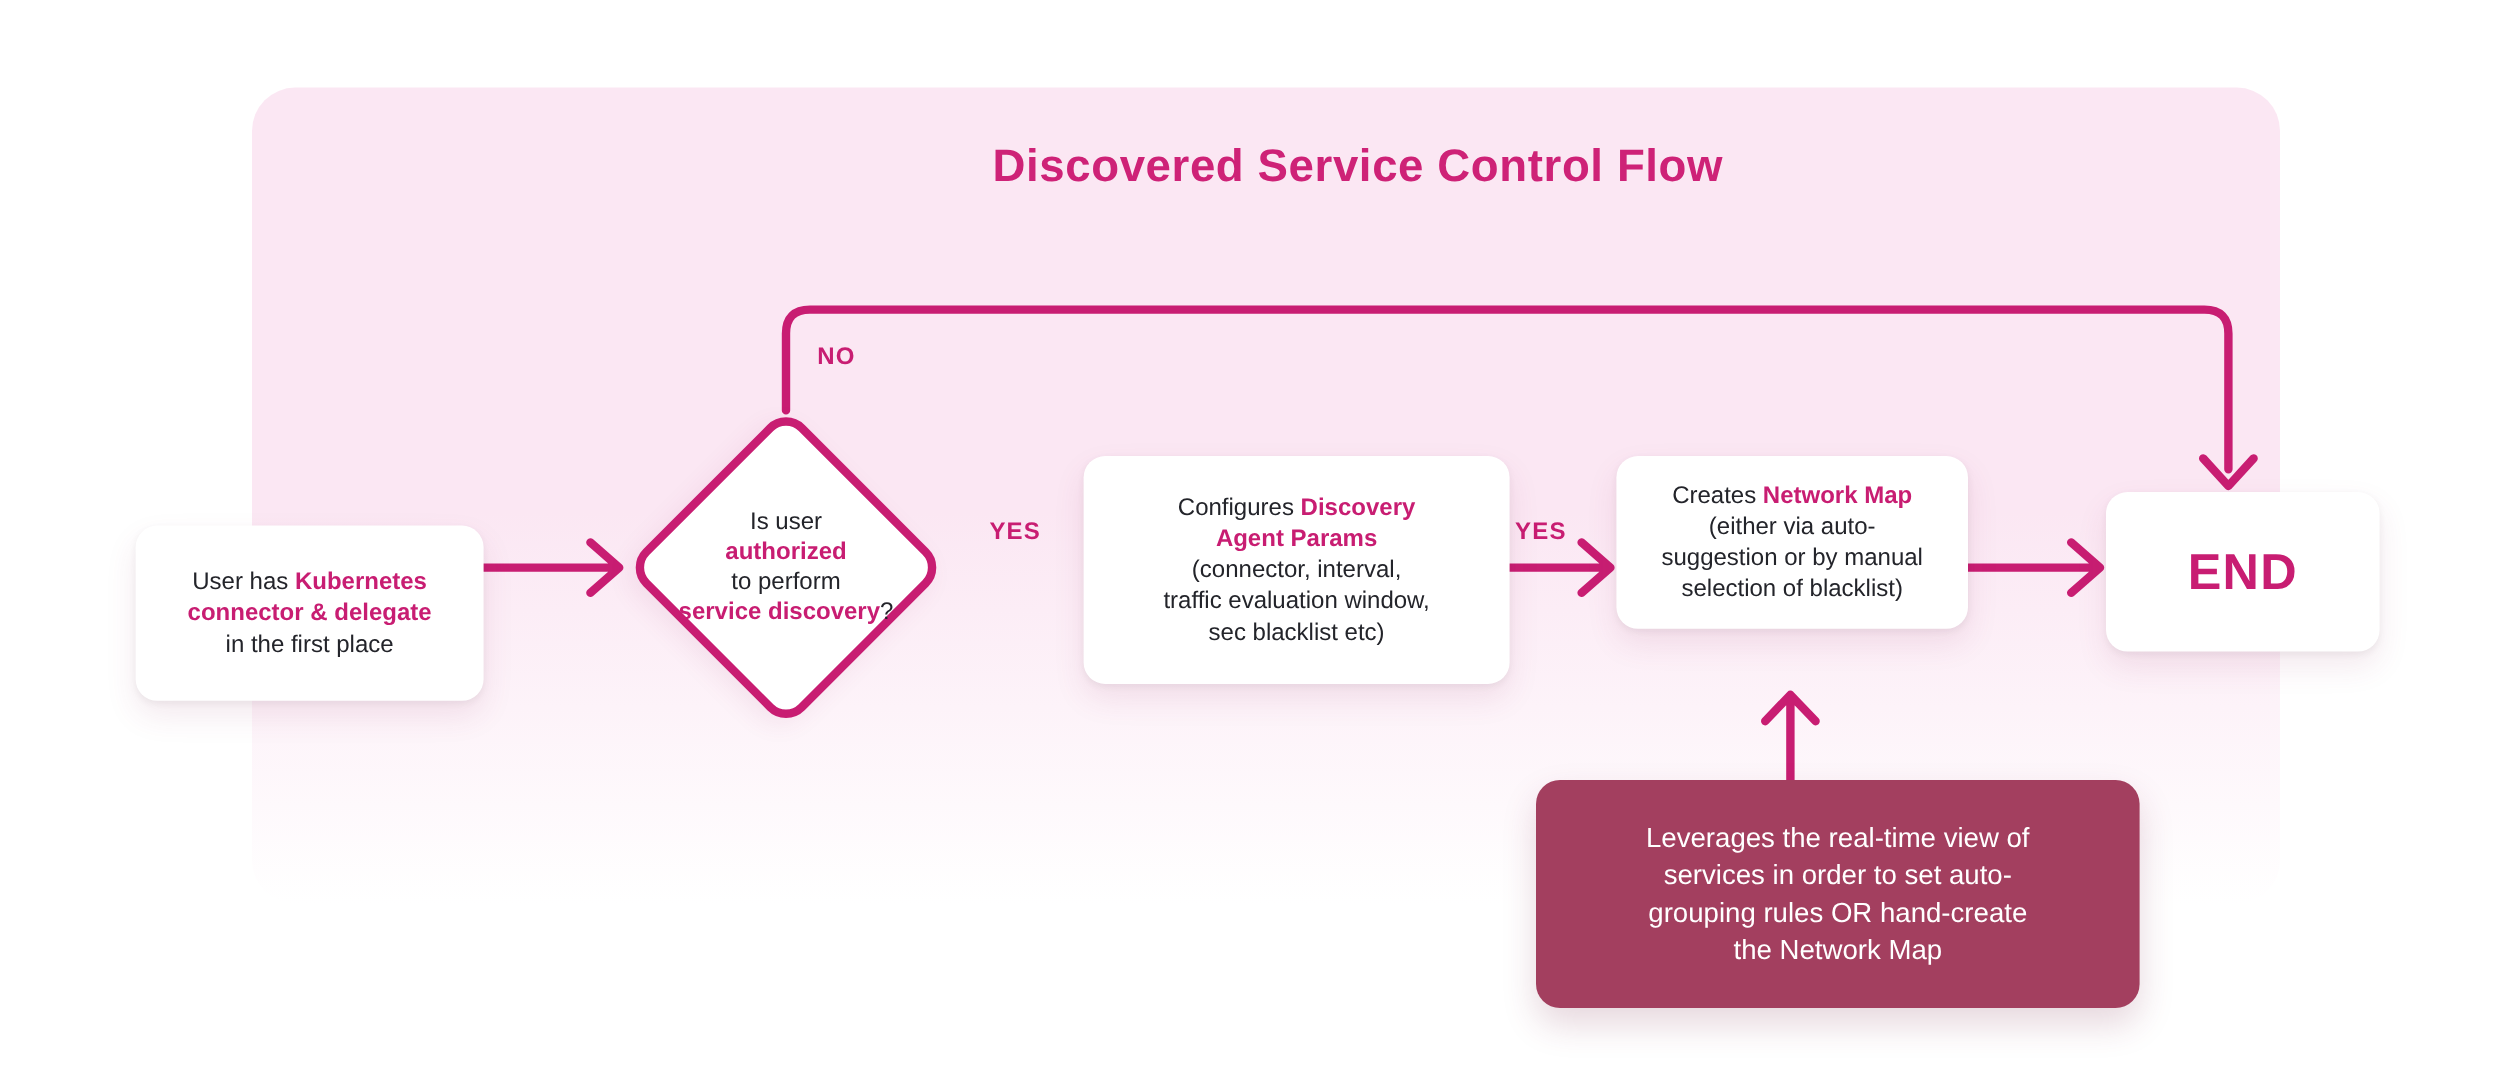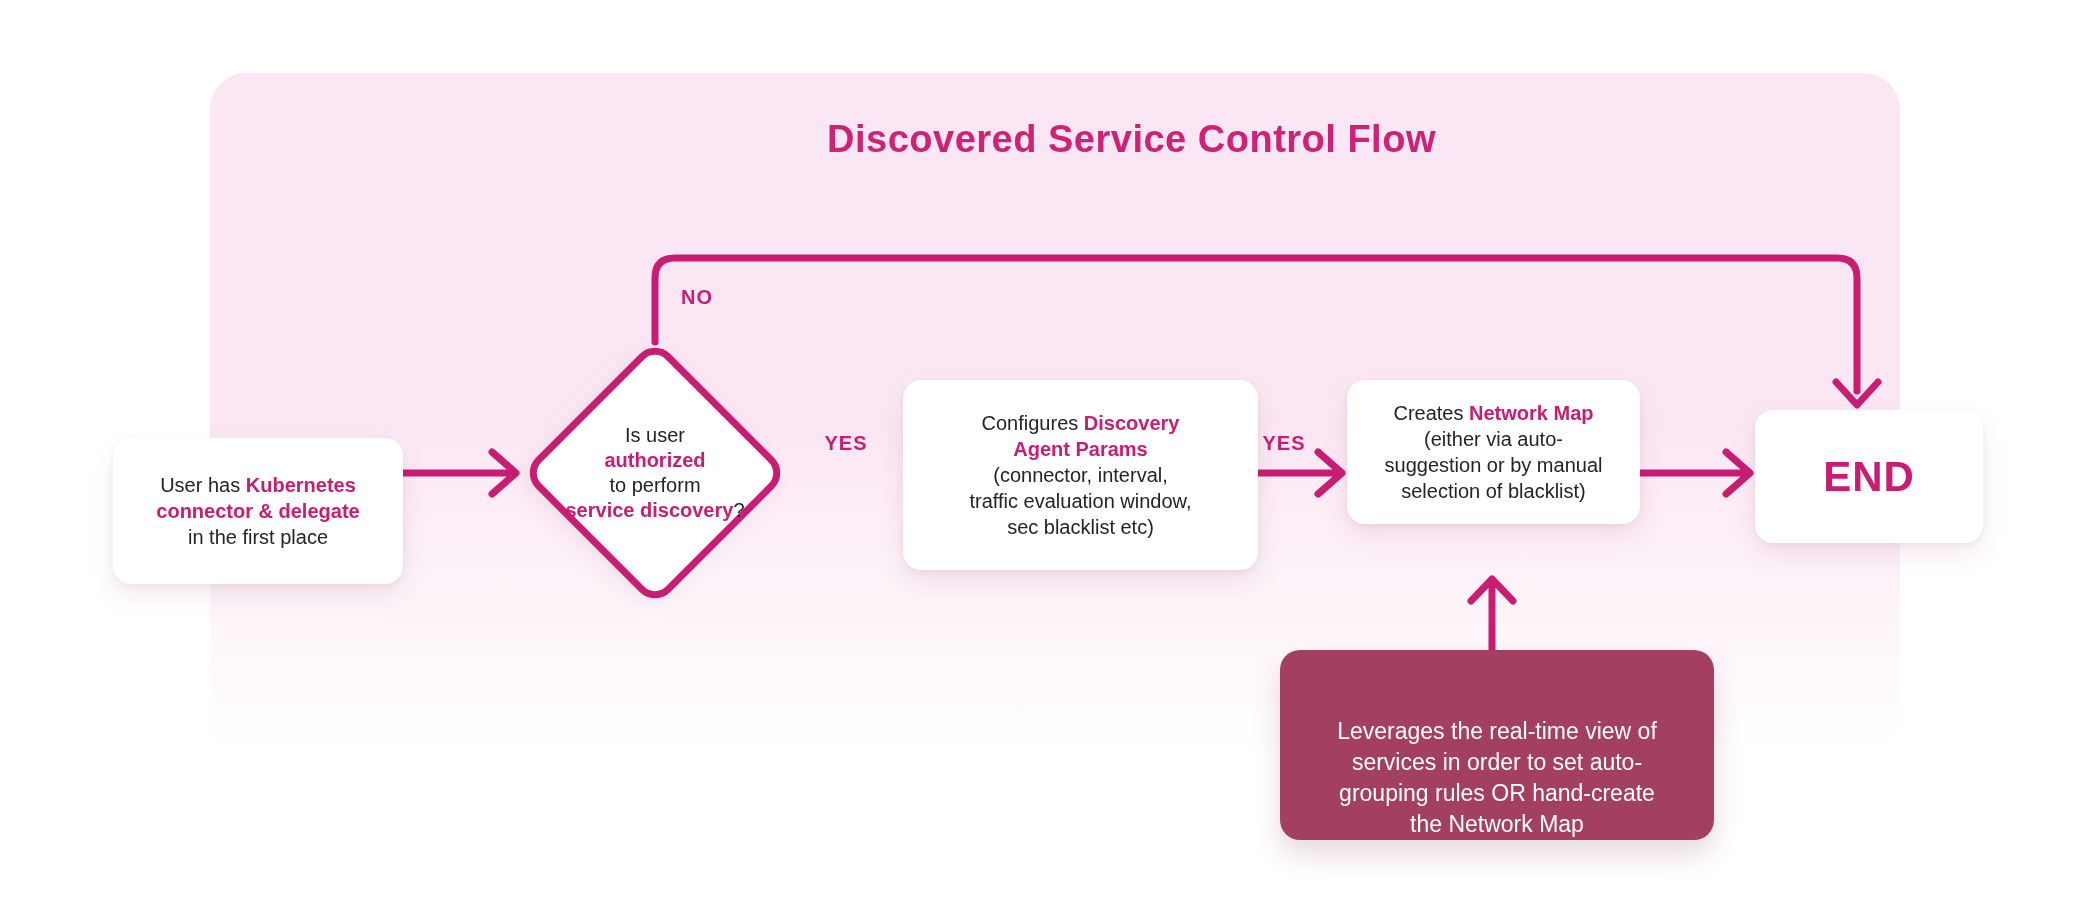--- a/index.html
+++ b/index.html
@@ -58,24 +58,24 @@
 
   .edge-label{
     position:absolute;width:70px;text-align:center;
     font-size:20px;font-weight:800;letter-spacing:1px;color:var(--accent);margin-left:22px;
   }
   .label-no{left:659px;top:286px;text-align:left;}
   .label-yes1{left:789px;top:432px;}
   .label-yes2{left:1227px;top:432px;}
 
   .note{
-    position:absolute;left:1280px;top:650px;width:434px;height:190px;
+    position:absolute;left:1280px;top:650px;width:503px;height:190px;
     background:var(--note-bg);border-radius:20px;
     box-shadow:0 14px 28px rgba(120,40,70,.18);
-    display:flex;align-items:flex-end;justify-content:center;text-align:center;
+    display:flex;align-items:center;justify-content:center;text-align:center;
     color:#FFFFFF;font-size:23px;line-height:31px;padding:0 18px;
   }
 </style>
 </head>
 <body>
 
 <div class="canvas">
 
   <div class="panel"></div>
 

